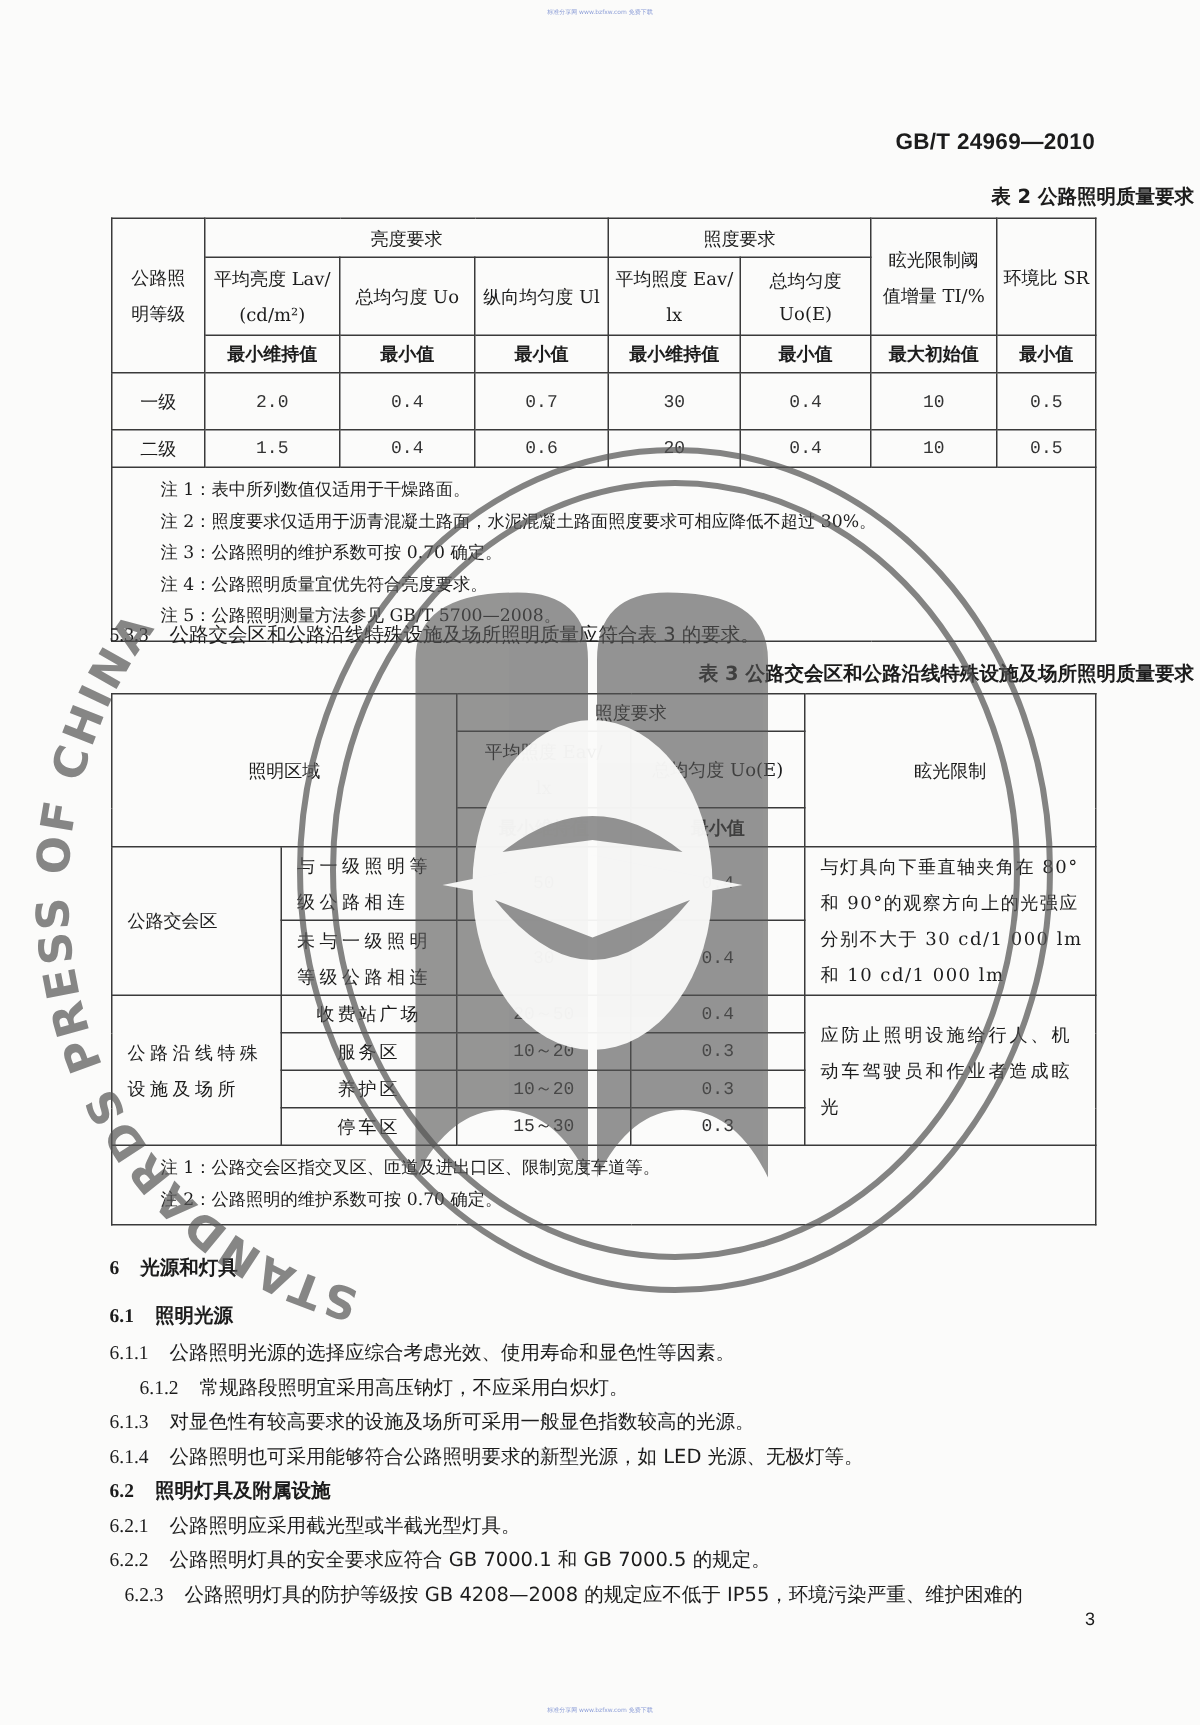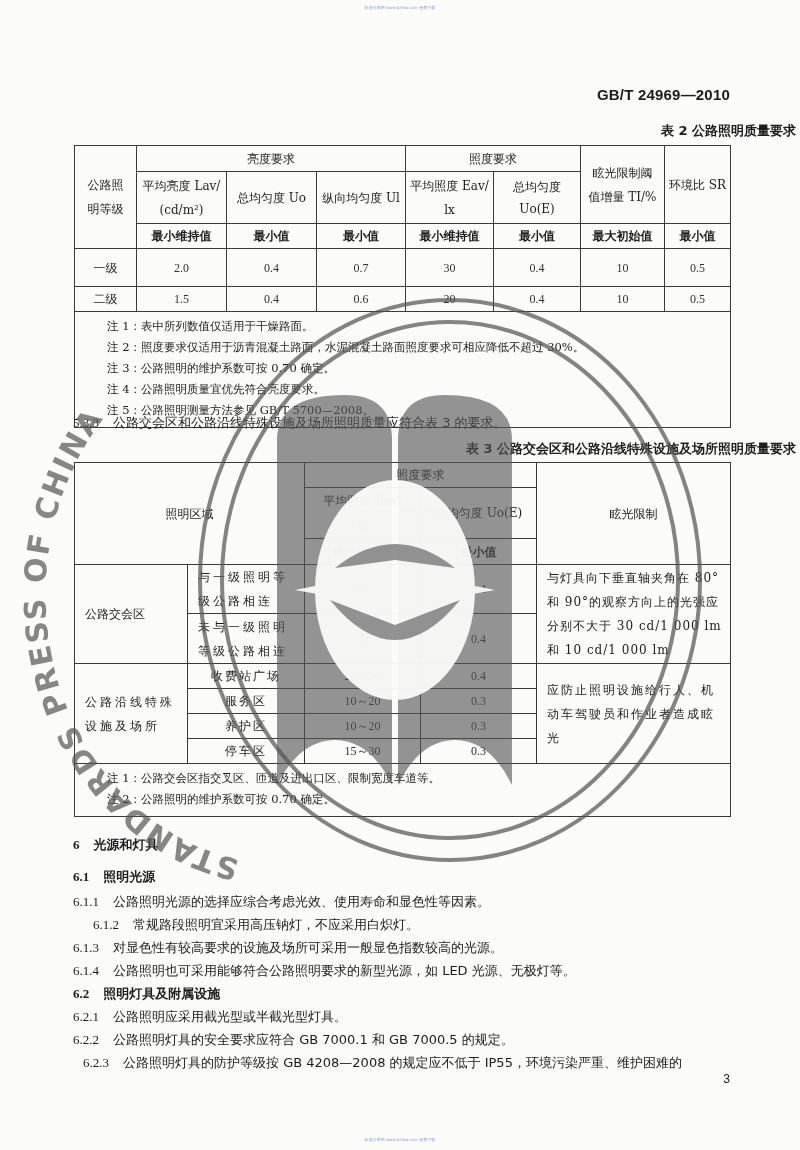--- a/index.html
+++ b/index.html
@@ -22,21 +22,21 @@
       letter-spacing: 0.2px;
     }
     .caption {
       font-family: "DejaVu Sans", sans-serif; font-weight: bold; font-size: 13px;
       text-align: right; left: 0; width: 796px;
     }
     table { border-collapse: collapse; position: absolute; table-layout: fixed; background: transparent; }
     td { border: 1px solid #3a3a3a; text-align: center; vertical-align: middle; padding: 0 2px; font-size: 12px; line-height: 22px; }
     .outer { border: 1.6px solid #2a2a2a; }
     .bold { font-family: "DejaVu Sans", sans-serif; font-weight: bold; font-size: 12px; }
-    .num { font-family: Liberation Serif, serif; font-size: 12px; color: #333; }
+    .num { font-family: Liberation Mono, monospace; font-size: 12px; color: #333; }
     .notes { text-align: left; padding: 4px 0 6px 32px; line-height: 21px; font-size: 11.5px; }
     .notes div { white-space: nowrap; }
     .leftcell { text-align: left; padding-left: 10px; line-height: 24px; letter-spacing: 3px; }
     .body-line {
       left: 73px; font-size: 13px; white-space: nowrap;
       font-family: "DejaVu Sans", sans-serif;
     }
     .body-line .sec { font-family: Liberation Serif, serif; display: inline-block; margin-right: 14px; }
     .heading { font-weight: bold; }
     .page-num { right: 70px; top: 1072px; font-size: 12px; font-family: "Liberation Sans", sans-serif; }

